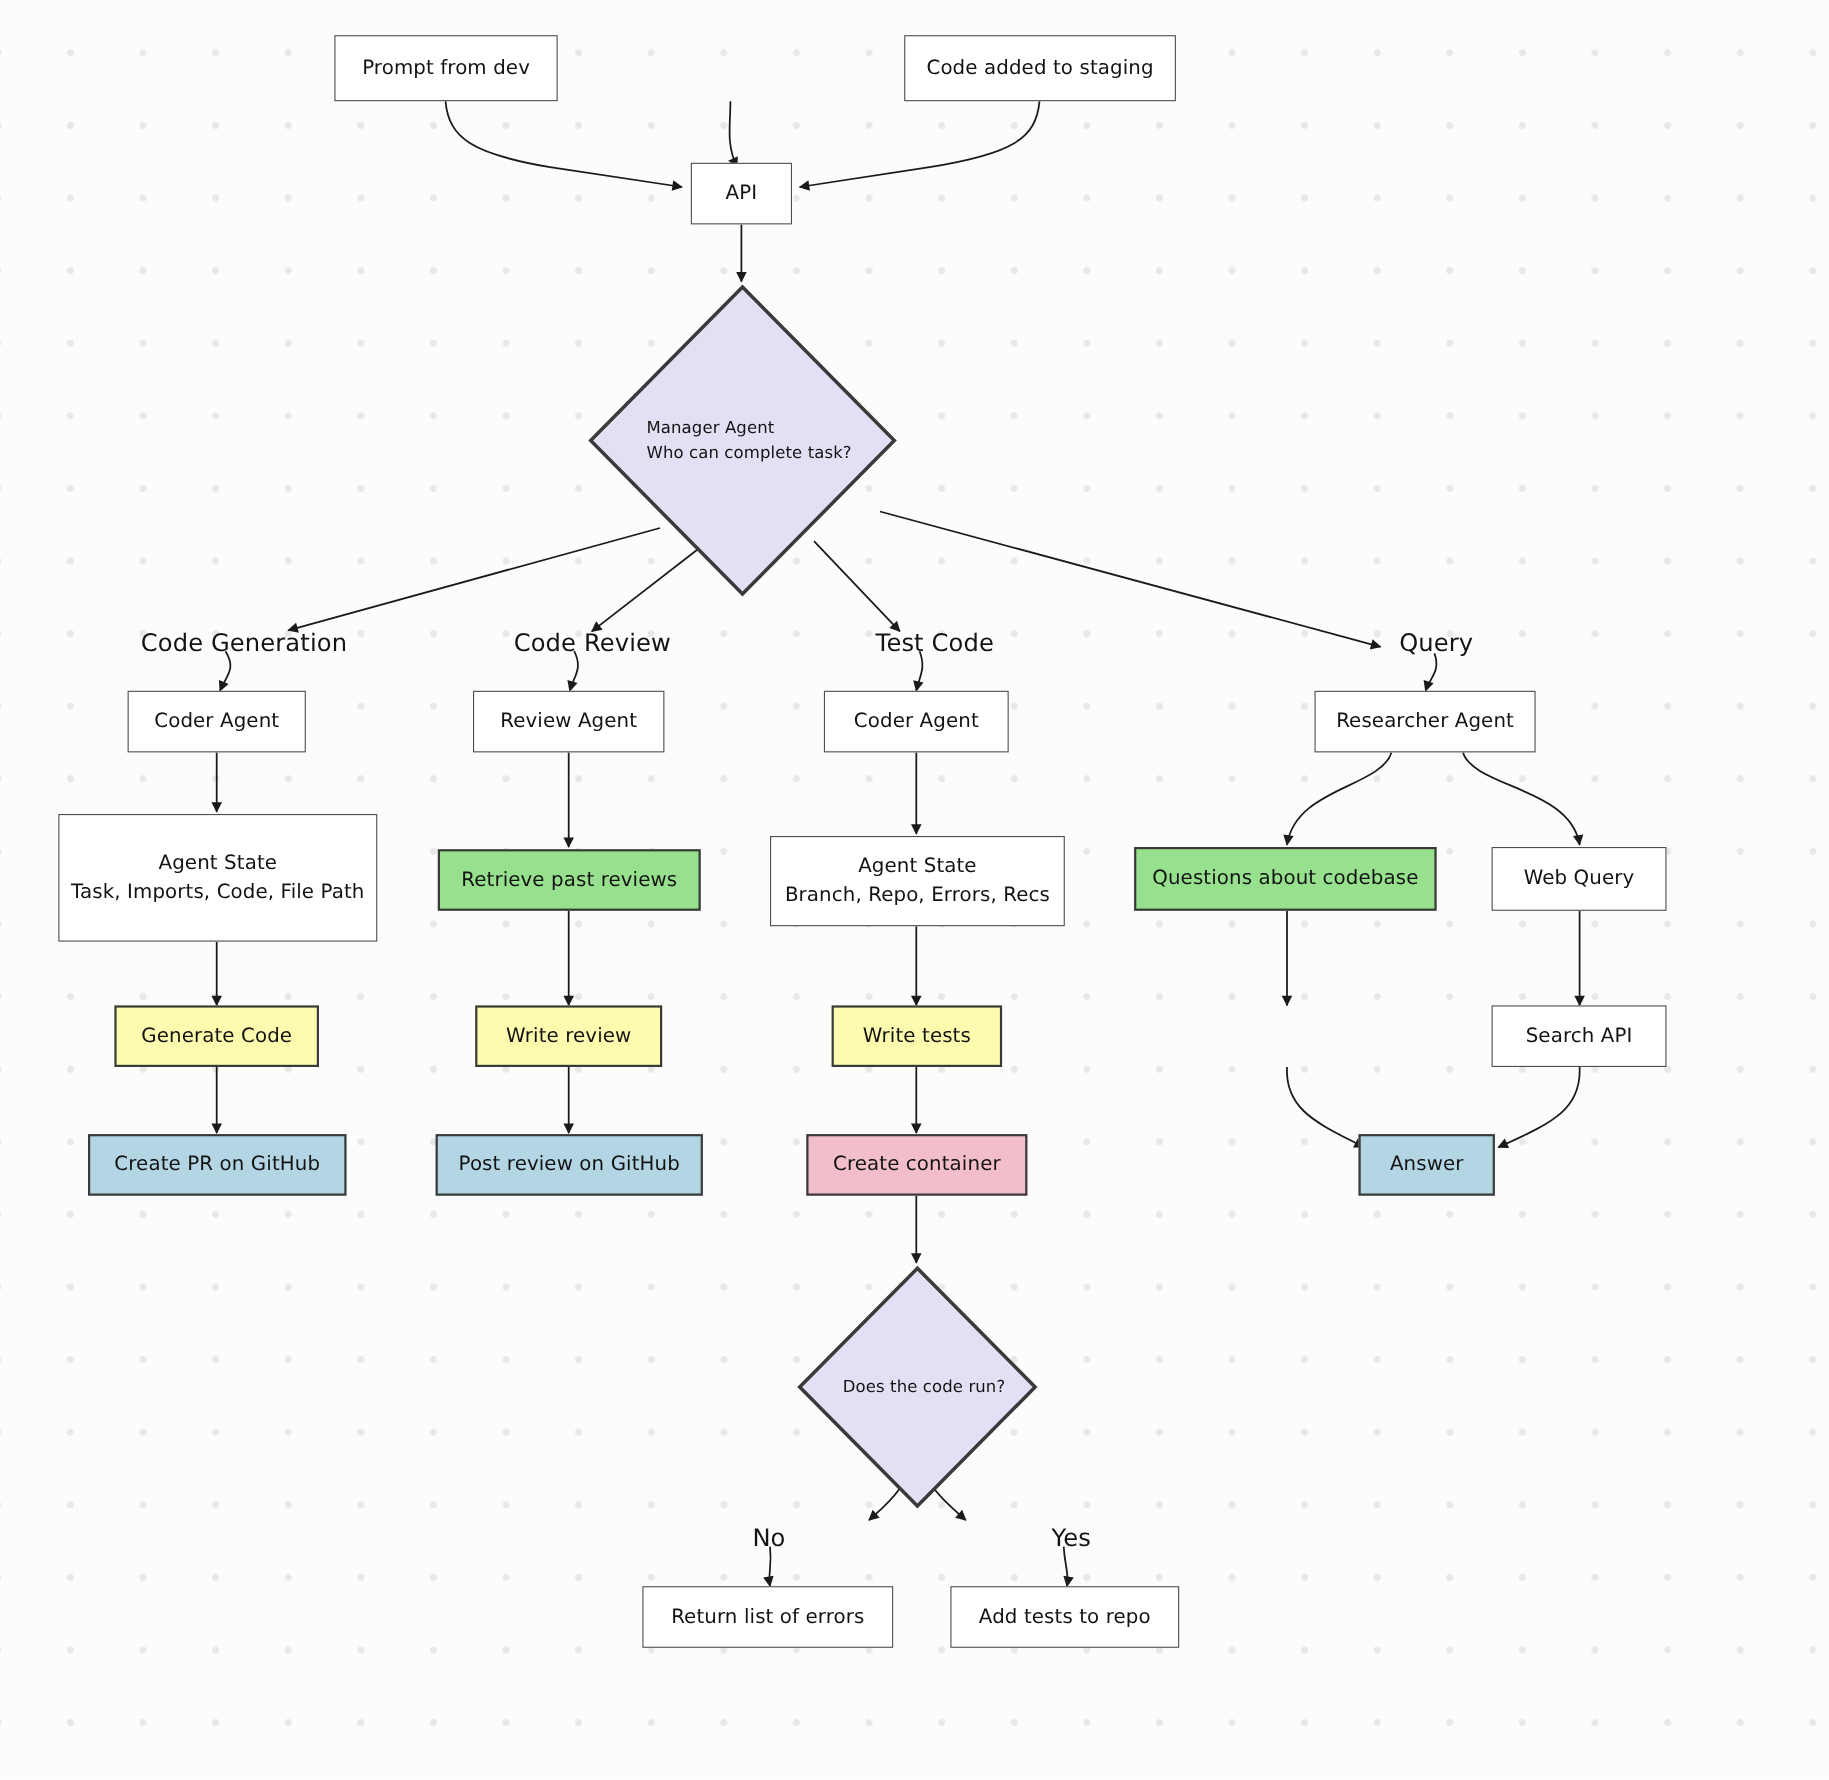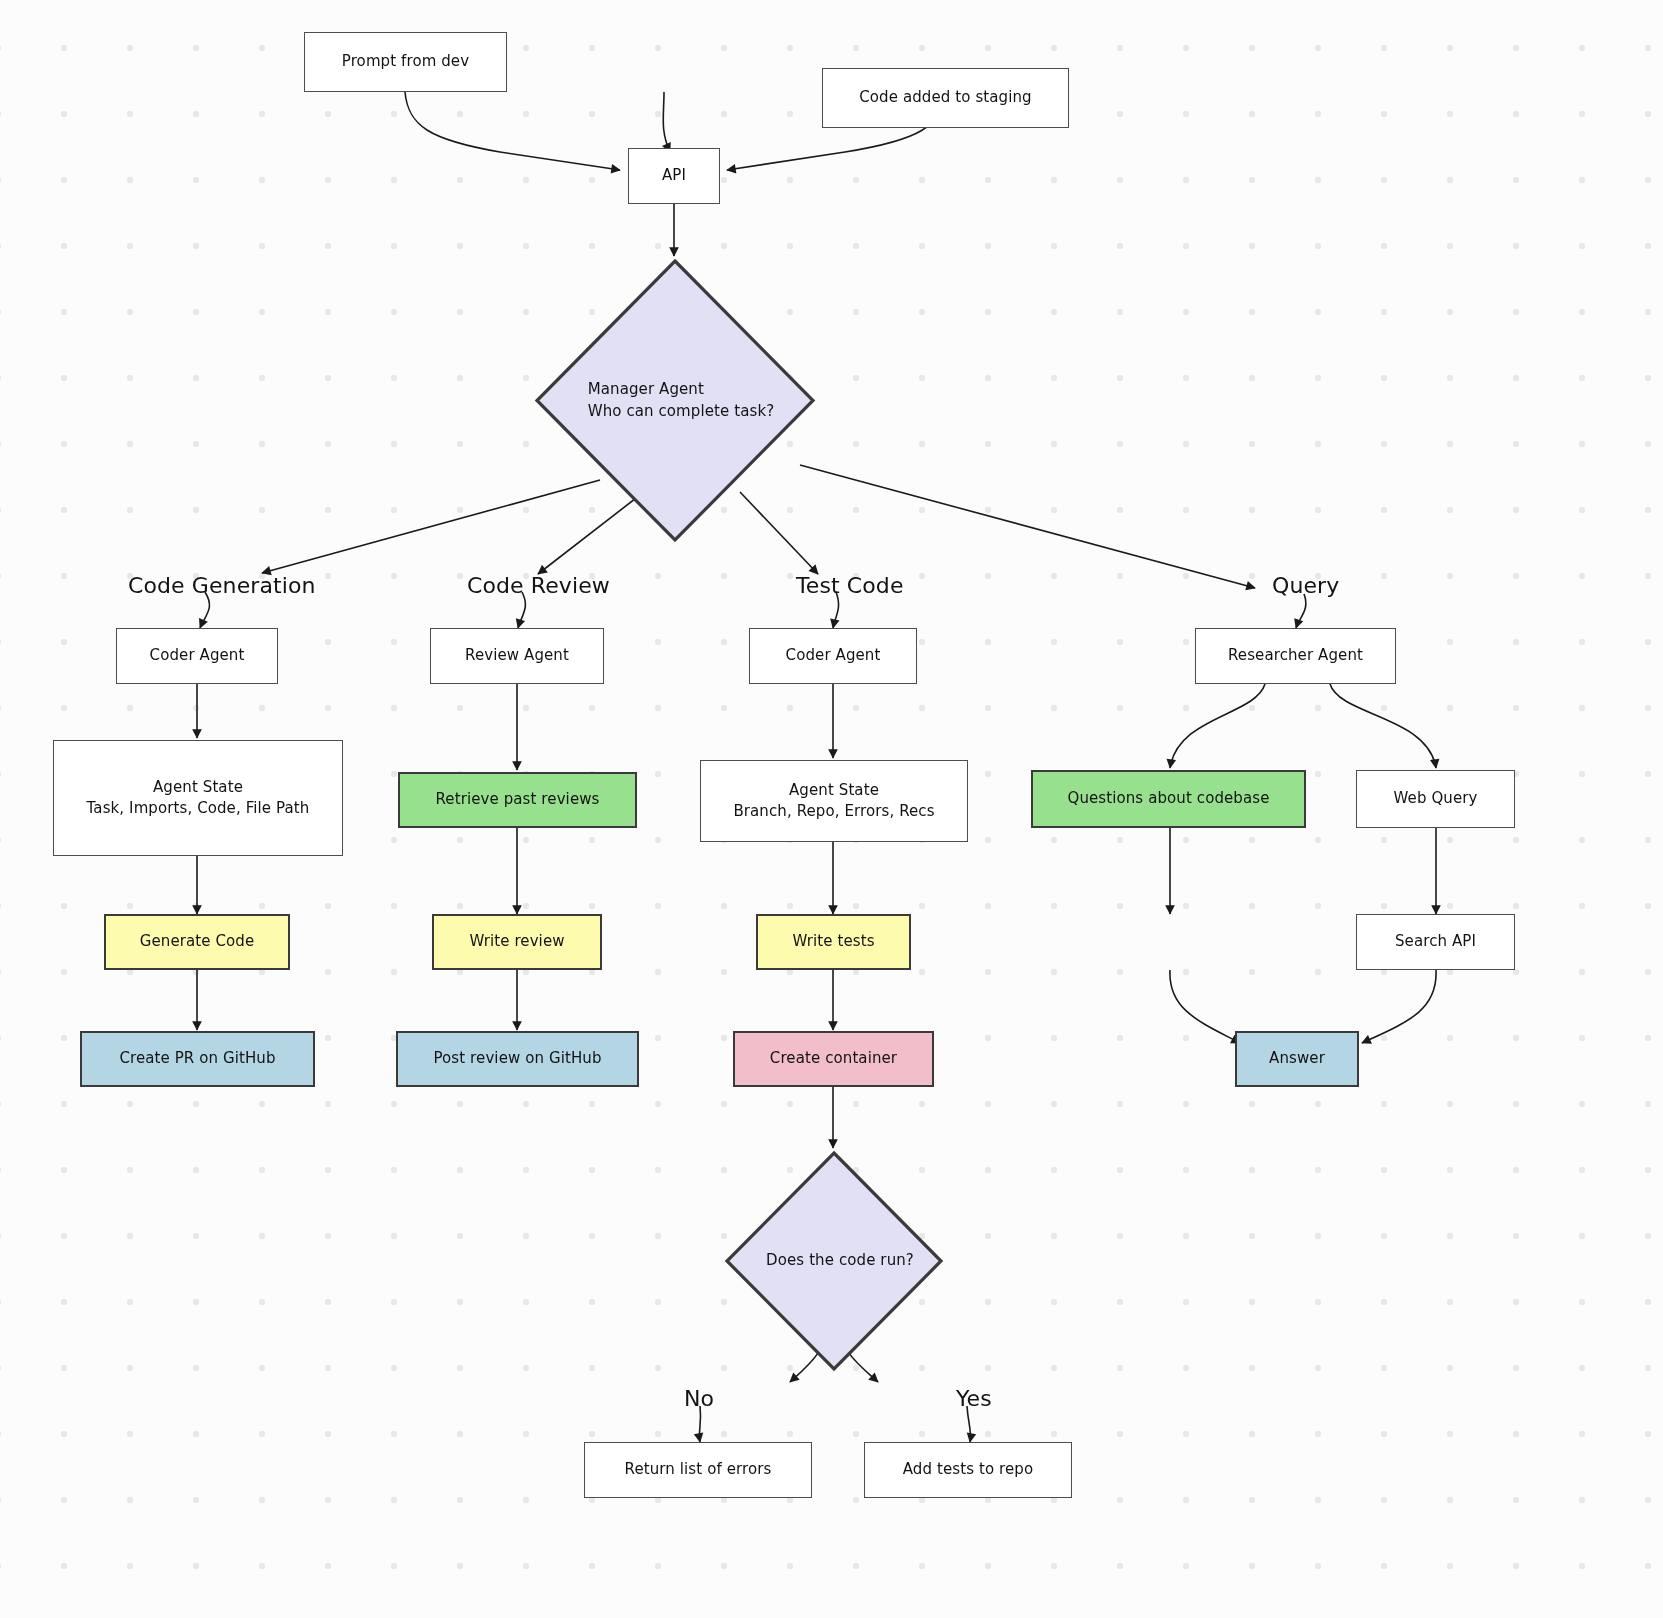--- a/index.html
+++ b/index.html
@@ -30,21 +30,21 @@
     pointer-events: none;
   }
   .node {
     position: absolute;
     box-sizing: border-box;
     display: flex;
     align-items: center;
     justify-content: center;
     text-align: center;
     color: #131313;
-    font-size: 15px;
+    font-size: 18px;
     line-height: 1.42;
     letter-spacing: 0.1px;
     z-index: 3;
     white-space: pre-line;
     padding: 2px 8px;
   }
   .rect {
     border: 1.4px solid #4d4d4d;
     background: #ffffff;
   }
@@ -144,21 +144,21 @@
       <path d="M 700 1406 C 702 1424 698 1430 700 1442"></path>
       <path d="M 967 1406 C 968 1424 972 1430 970 1442"></path>
     </g>
   </svg>
 
   <div class="node rect" style="left:304px; top:32px; width:203px; height:60px;">
     <span>Prompt from dev</span>
   </div>
 
 
-  <div class="node rect" style="left:822px; top:32px; width:247px; height:60px;margin-top:36px;">
+  <div class="node rect" style="left:822px; top:32px; width:247px; height:60px;">
     <span>Code added to staging</span>
   </div>
 
   <div class="node rect" style="left:628px; top:148px; width:92px; height:56px;">
     <span>API</span>
   </div>
 
   <div class="diamond-wrap" style="left:534px; top:258px; width:282px; height:285px;">
     <svg width="282" height="285" viewBox="0 0 282 285" xmlns="http://www.w3.org/2000/svg">
       <polygon points="141,3 279,142.5 141,282 3,142.5" fill="#e1e0f4" stroke="#3a3a3a" stroke-width="3.2"></polygon>

